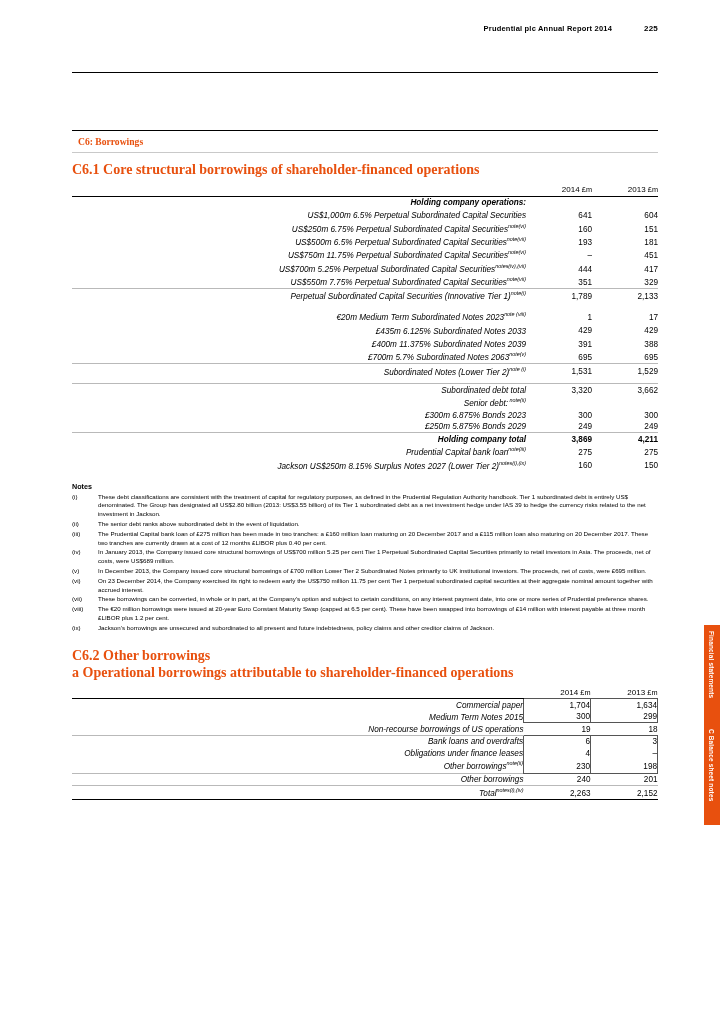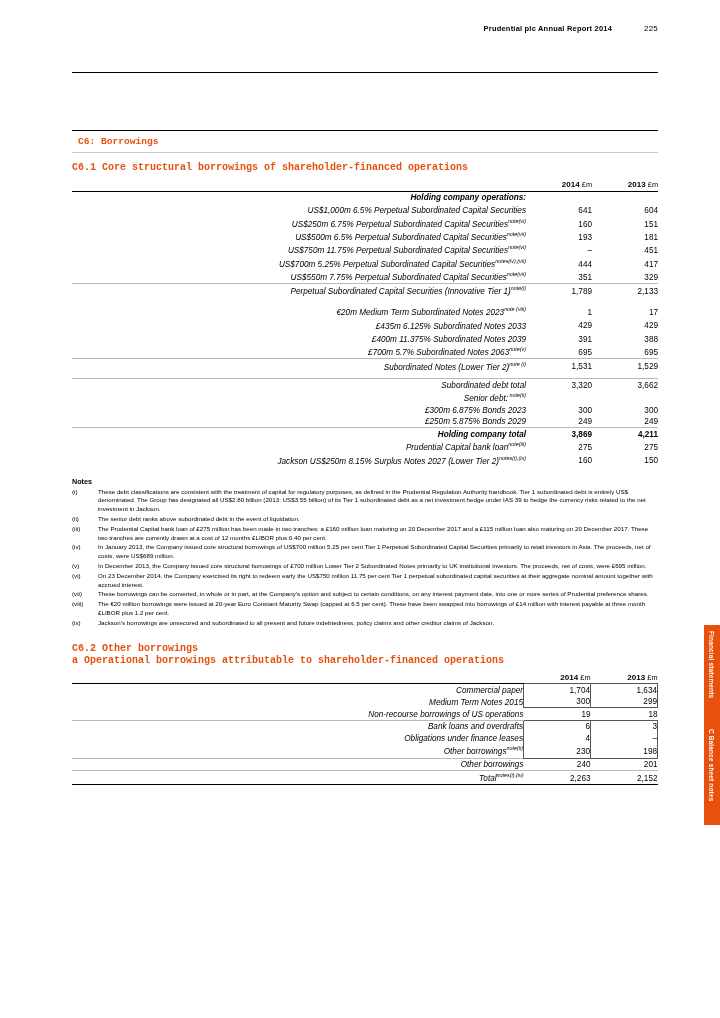--- a/index.html
+++ b/index.html
@@ -14,56 +14,56 @@
   .page{position:absolute;inset:0;}
 
   
   .page-header{
     position:absolute;top:24px;left:72px;right:62px;
     display:flex;justify-content:flex-end;align-items:baseline;
     font-family:"Liberation Sans", sans-serif;
     font-size:7.5px;letter-spacing:.2px;
   }
   .page-header .hdr-text{margin-right:32px;font-weight:bold;}
-  .page-header .hdr-num{font-weight:normal;font-size:8px;}
+  .page-header .hdr-num{font-weight:bold;font-size:8px;}
 
   .rule-top{
     position:absolute;top:72px;left:72px;width:586px;height:1px;background:#000;
   }
 
   
   .content{position:absolute;top:130px;left:72px;width:586px;}
 
   
   .sec-head{
     border-top:1.2px solid #000;border-bottom:.7px solid #c9c9c9;
     padding:5px 0 5px 6px;
-    font-family:Liberation Mono, monospace;
+    font-family:Liberation Serif, serif;
     font-weight:bold;font-size:9.6px;color:#e8500e;
   }
   .sec-sub{
     padding:9px 0 6px 0;
-    font-family:Liberation Mono, monospace;
-    font-weight:bold;font-size:10px;color:#e8500e;
+    font-family:Liberation Serif, serif;
+    font-weight:bold;font-size:14px;color:#e8500e;
   }
 
   table.fin{
     width:100%;border-collapse:collapse;
     font-family:"Liberation Sans", sans-serif;
     font-size:8.2px;
   }
   table.fin td{padding:1.3px 0;vertical-align:bottom;}
   td.lbl{text-align:right;font-style:italic;}
   td.num{text-align:right;width:66px;white-space:nowrap;}
   td.num2{text-align:right;width:66px;white-space:nowrap;padding-right:6px;}
 
   .colhead td{
     font-weight:bold;font-size:8px;padding-bottom:3px;
   }
-  .colhead .yr{font-weight:bold;text-align:right;}
+  .colhead .yr{font-weight:normal;text-align:right;}
   .colhead .unit{font-weight:normal;font-size:7.3px;}
 
   tr.line-top td{border-top:.7px solid #000;}
   tr.line-thin td{border-top:.6px solid #b9b9b9;}
   tr.line-bot td{border-bottom:.7px solid #000;}
   .bold td{font-weight:bold;}
   .indent{padding-left:14px !important;}
   sup{font-size:5.4px;vertical-align:super;}
   .spacer td{height:5px;padding:0;}
   .spacer-sm td{height:3px;padding:0;}

